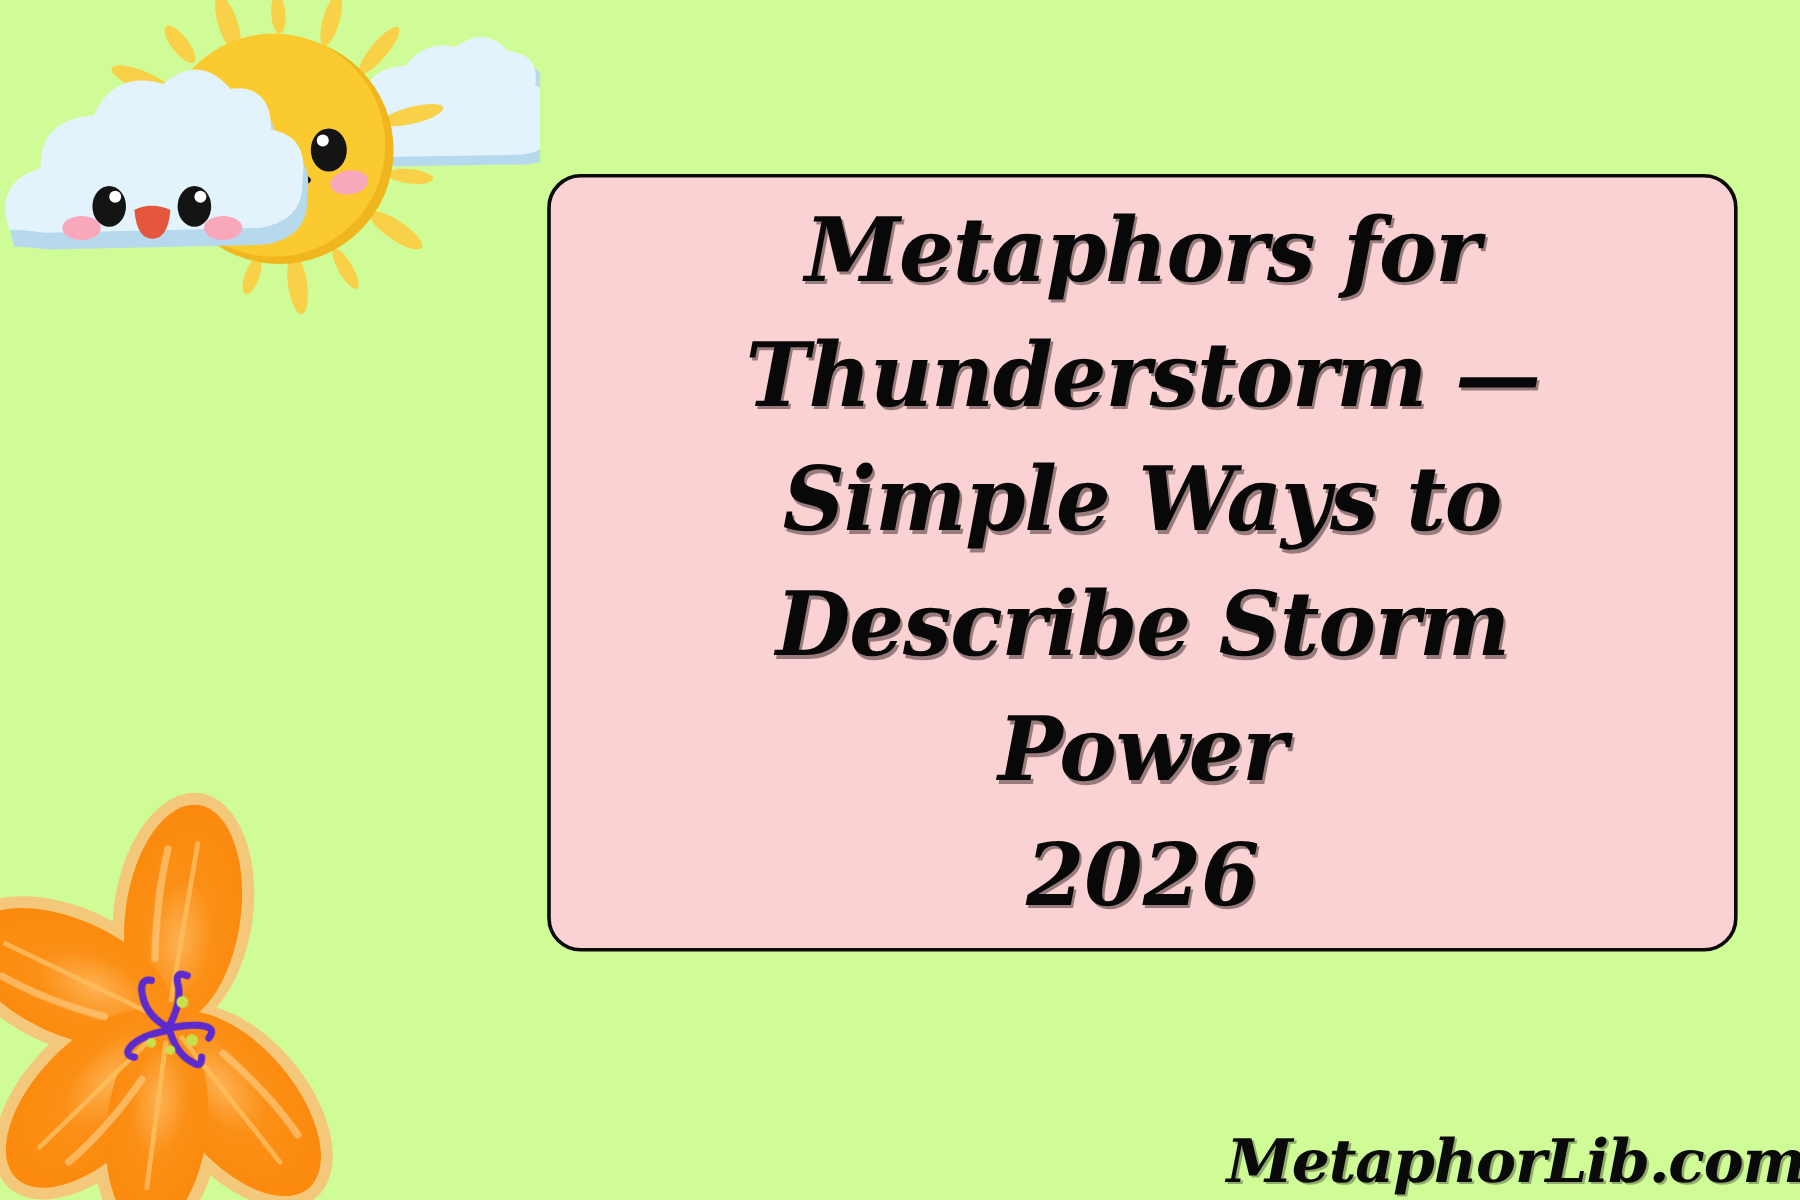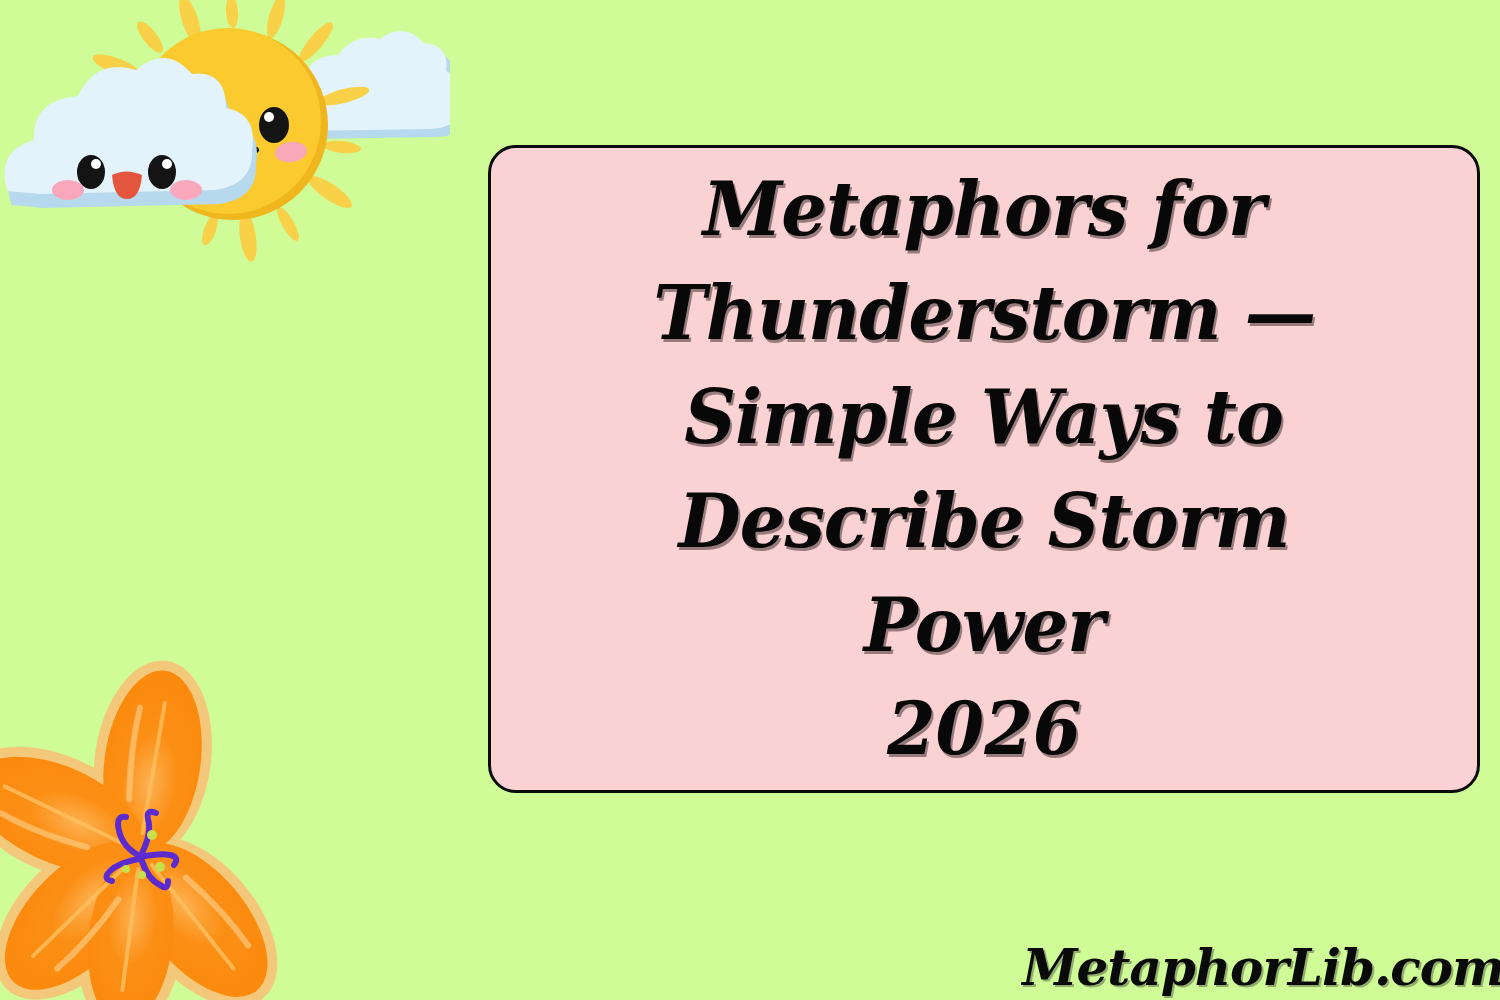--- a/index.html
+++ b/index.html
@@ -57,21 +57,20 @@
     width: 992px;
     height: 648px;
     background: #FBD2D3;
     border: 3px solid #0b0b0b;
     border-radius: 28px;
     box-sizing: border-box;
     display: flex;
     flex-direction: column;
     align-items: center;
     justify-content: center;
-    margin-left: 32px;
   }
 
   .title-line {
     font-family: "DejaVu Serif", "Liberation Serif", serif;
     font-weight: bold;
     font-style: italic;
     font-size: 74px;
     line-height: 104px;
     color: #080808;
     letter-spacing: -1px;

